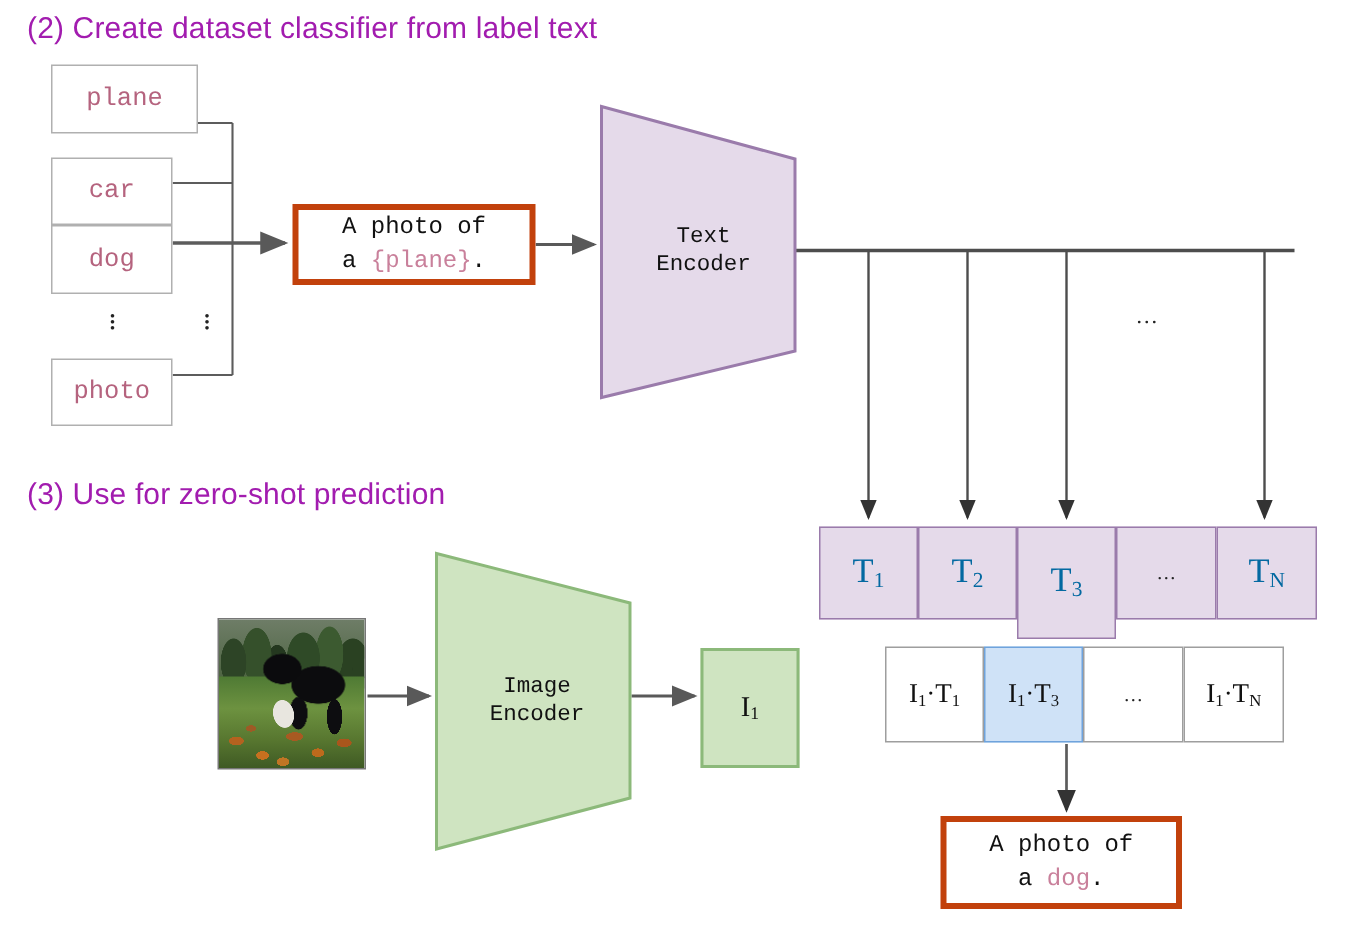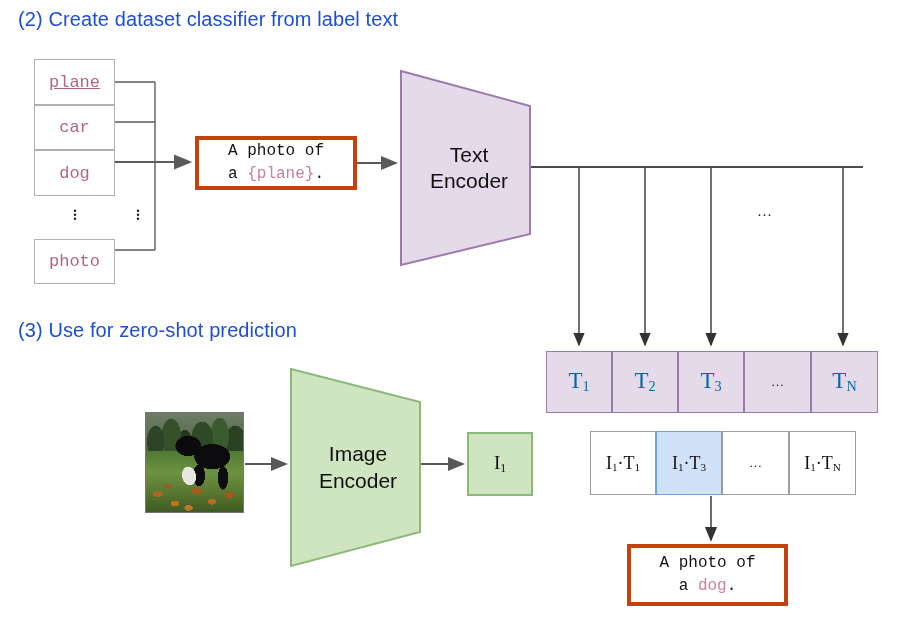--- a/index.html
+++ b/index.html
@@ -1,38 +1,38 @@
 <!DOCTYPE html>
 <html><head>
 <meta charset="utf-8">
 <style>
   html,body{margin:0;padding:0;background:#ffffff;}
   body{width:906px;height:624px;position:relative;overflow:hidden;
        font-family:"Liberation Sans",sans-serif;color:#000;}
   .abs{position:absolute;}
-  .heading{font-size:20px;font-weight:400;color:#1d4ed8;letter-spacing:.1px;
+  .heading{font-size:20px;font-weight:400;color:#a21caf;letter-spacing:.1px;
            font-family:"Liberation Sans",sans-serif;white-space:nowrap;}
   
   .label-box{border:1px solid #b0b0b0;background:#fff;box-sizing:border-box;
              display:flex;align-items:center;justify-content:center;
              font-family:"Liberation Mono",monospace;font-size:17px;color:#b5637e;}
   .vdots{font-family:"Liberation Serif",serif;font-size:20px;color:#222;
          line-height:4px;text-align:center;}
   .vdots span{display:block;}
   
   .prompt-box{border:4px solid #c2410c;background:#fff;box-sizing:border-box;
               display:flex;flex-direction:column;align-items:center;justify-content:center;
               font-family:"Liberation Mono",monospace;font-size:16px;color:#111;line-height:1.45;}
   .prompt-box .ln{white-space:pre;}
   .pink{color:#c9809b;}
   
   .encoder{position:absolute;display:flex;align-items:center;justify-content:center;}
   .encoder svg{position:absolute;left:0;top:0;}
-  .encoder .etxt{position:relative;font-size:21px;line-height:1.25;text-align:center;color:#111;
-                 font-family:Liberation Sans, sans-serif;}
+  .encoder .etxt{position:relative;font-size:15px;line-height:1.25;text-align:center;color:#111;
+                 font-family:Liberation Mono, monospace;}
   
   .trow{position:absolute;display:flex;}
   .tcell{border:1px solid #9a7bab;background:#e5daea;box-sizing:border-box;
          display:flex;align-items:center;justify-content:center;
          font-family:"Liberation Serif",serif;font-size:23px;color:#0369a1;}
   .tcell.ell{font-size:13px;color:#222;}
   .dotrow{position:absolute;display:flex;}
   .dcell{border:1px solid #9e9e9e;background:#fff;box-sizing:border-box;
          display:flex;align-items:center;justify-content:center;
          font-family:"Liberation Serif",serif;font-size:18px;color:#111;white-space:nowrap;}
@@ -114,21 +114,21 @@
   <path d="M245,464 L286,464" stroke="#595959" stroke-width="2" fill="none" marker-end="url(#ah)"></path>
 
   <path d="M421,464 L463,464" stroke="#595959" stroke-width="2" fill="none" marker-end="url(#ah)"></path>
 
   <path d="M711,496 L711,540" stroke="#5c5c5c" stroke-width="1.8" fill="none" marker-end="url(#ahd)"></path>
 </svg>
 
 <div class="abs heading" style="left:18px;top:8px;">(2) Create dataset classifier from label text</div>
 <div class="abs heading" style="left:18px;top:319px;">(3) Use for zero-shot prediction</div>
 
-<div class="abs label-box" style="left:34px;top:59px;width:81px;height:46px;text-decoration:underline;">plane</div>
+<div class="abs label-box" style="left:34px;top:43px;width:98px;height:46px;">plane</div>
 <div class="abs label-box" style="left:34px;top:105px;width:81px;height:45px;">car</div>
 <div class="abs label-box" style="left:34px;top:150px;width:81px;height:46px;">dog</div>
 <div class="abs label-box" style="left:34px;top:239px;width:81px;height:45px;">photo</div>
 
 <div class="abs vdots" style="left:62px;top:203px;width:26px;">
     <span>.</span>
     <span>.</span>
     <span>.</span>
   </div>
 <div class="abs vdots" style="left:125px;top:203px;width:26px;">
@@ -154,21 +154,21 @@
 
 <div class="abs" style="left:757px;top:203px;font-size:15px;color:#222;font-family:'Liberation Serif',serif;">…</div>
 
 <div class="trow" style="left:546px;top:351px;">
   <div class="tcell" style="width:66px;height:62px;">
     <span><span>T</span><sub>1</sub></span>
   </div>
   <div class="tcell" style="width:66px;height:62px;">
     <span><span>T</span><sub>2</sub></span>
   </div>
-  <div class="tcell" style="width:66px;height:62px;">
+  <div class="tcell" style="width:66px;height:75px;">
     <span><span>T</span><sub>3</sub></span>
   </div>
   <div class="tcell ell" style="width:67px;height:62px;">
     <span>…</span>
   </div>
   <div class="tcell" style="width:67px;height:62px;">
     <span><span>T</span><sub>N</sub></span>
   </div>
 </div>
 
@@ -199,20 +199,20 @@
 <div class="encoder" style="left:289px;top:367px;width:134px;height:201px;">
   <svg width="134" height="201">
     <polygon points="2,2 131,35 131,165 2,199" fill="#cfe4c1" stroke="#8cb97a" stroke-width="2"></polygon>
   </svg>
   <div class="etxt" style="margin-left:4px;">
     <div>Image</div>
     <div>Encoder</div>
   </div>
 </div>
 
-<div class="abs ibox" style="left:467px;top:432px;width:66px;height:64px;">
+<div class="abs ibox" style="left:467px;top:432px;width:66px;height:80px;">
   <span><span>I</span><sub>1</sub></span>
 </div>
 
 <div class="abs prompt-box" style="left:627px;top:544px;width:161px;height:62px;">
   <div class="ln">A photo of</div>
   <div class="ln"><span>a </span><span class="pink">dog</span><span>.</span></div>
 </div>
 
 </body></html>

